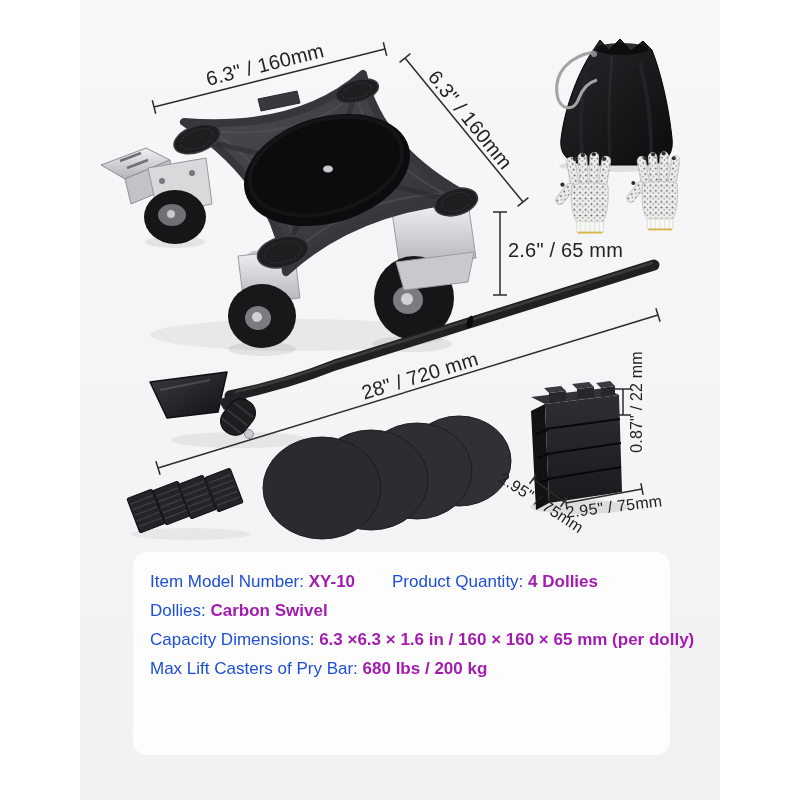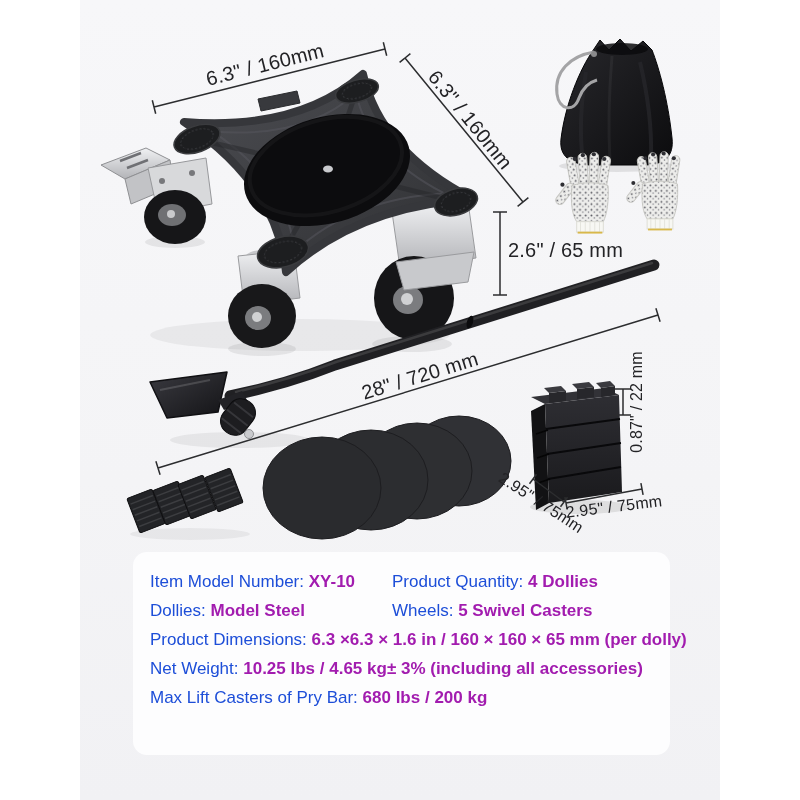--- a/index.html
+++ b/index.html
@@ -218,26 +218,22 @@
   <div class="dim-label small center-rot" style="left:637px;top:402px;transform:translate(-50%,-50%) rotate(-90deg);">0.87" / 22 mm</div>
   <div class="dim-label small center-rot" style="left:541px;top:503px;transform:translate(-50%,-50%) rotate(33deg);">2.95" / 75mm</div>
   <div class="dim-label small center-rot" style="left:614px;top:507px;transform:translate(-50%,-50%) rotate(-7deg);">2.95" / 75mm</div>
 
   <div class="spec-panel">
     <div class="spec-row">
       <span class="spec-col1"><span class="spec-label">Item Model Number: </span><span class="spec-value">XY-10</span></span>
       <span class="spec-col2"><span class="spec-label">Product Quantity: </span><span class="spec-value">4 Dollies</span></span>
     </div>
     <div class="spec-row">
-      <span class="spec-col1"><span class="spec-label">Dollies: </span><span class="spec-value">Model Steel</span></span>
-      <span class="spec-col2"><span class="spec-label">Wheels: </span><span class="spec-value">5 Swivel Casters</span></span>
-    </div>
-    <div class="spec-row">
-      <span class="spec-col1"><span class="spec-label">Product Dimensions: </span><span class="spec-value">6.3 ×6.3 × 1.6 in / 160 × 160 × 65 mm (per dolly)</span></span>
-    </div>
-    <div class="spec-row">
-      <span class="spec-col1"><span class="spec-label">Net Weight: </span><span class="spec-value">10.25 lbs / 4.65 kg± 3% (including all accessories)</span></span>
+      <span class="spec-col1"><span class="spec-label">Dollies: </span><span class="spec-value">Carbon Swivel</span></span>
+    </div>
+    <div class="spec-row">
+      <span class="spec-col1"><span class="spec-label">Capacity Dimensions: </span><span class="spec-value">6.3 ×6.3 × 1.6 in / 160 × 160 × 65 mm (per dolly)</span></span>
     </div>
     <div class="spec-row">
       <span class="spec-col1"><span class="spec-label">Max Lift Casters of Pry Bar: </span><span class="spec-value">680 lbs / 200 kg</span></span>
     </div>
   </div>
 </div>
 
 </body></html>

